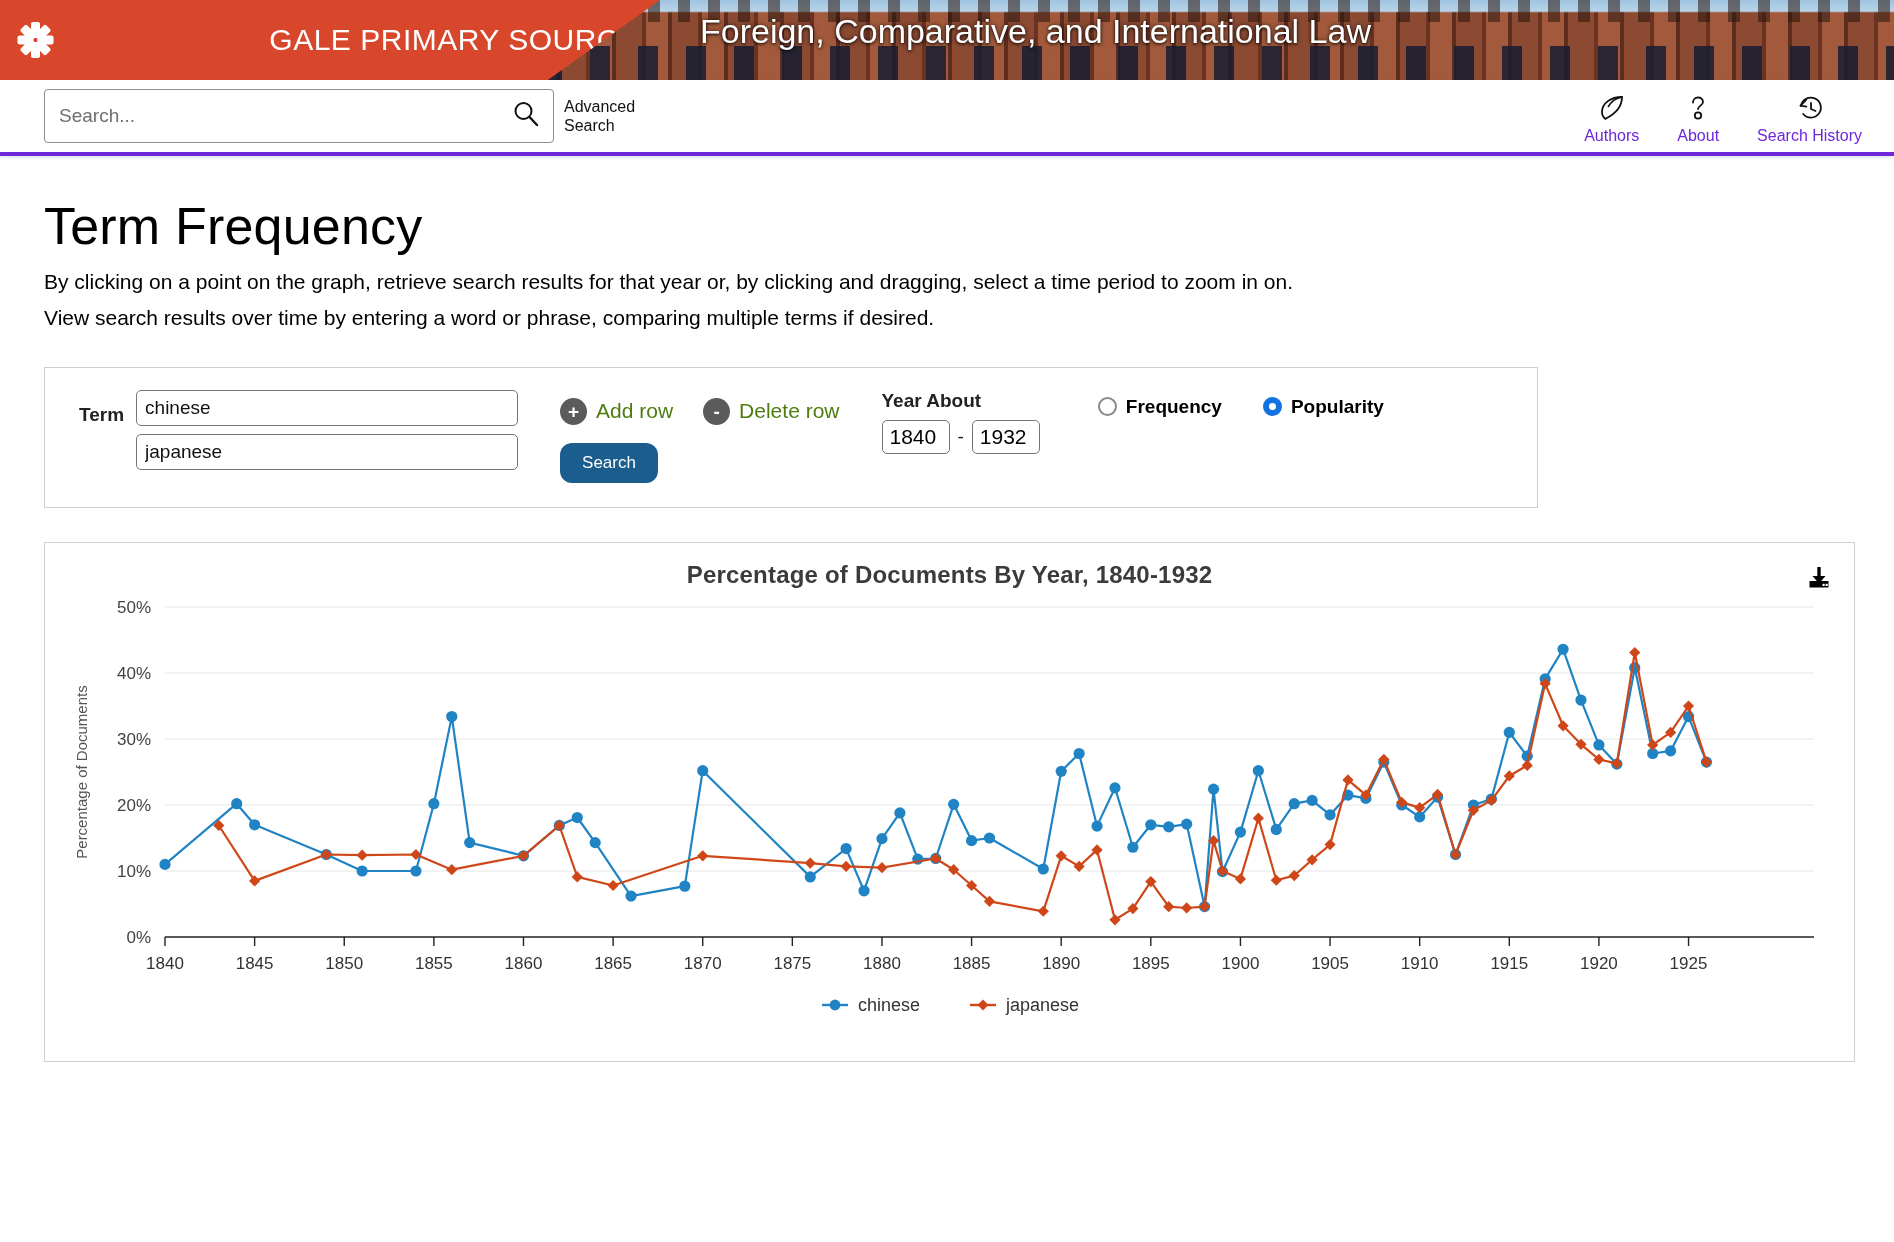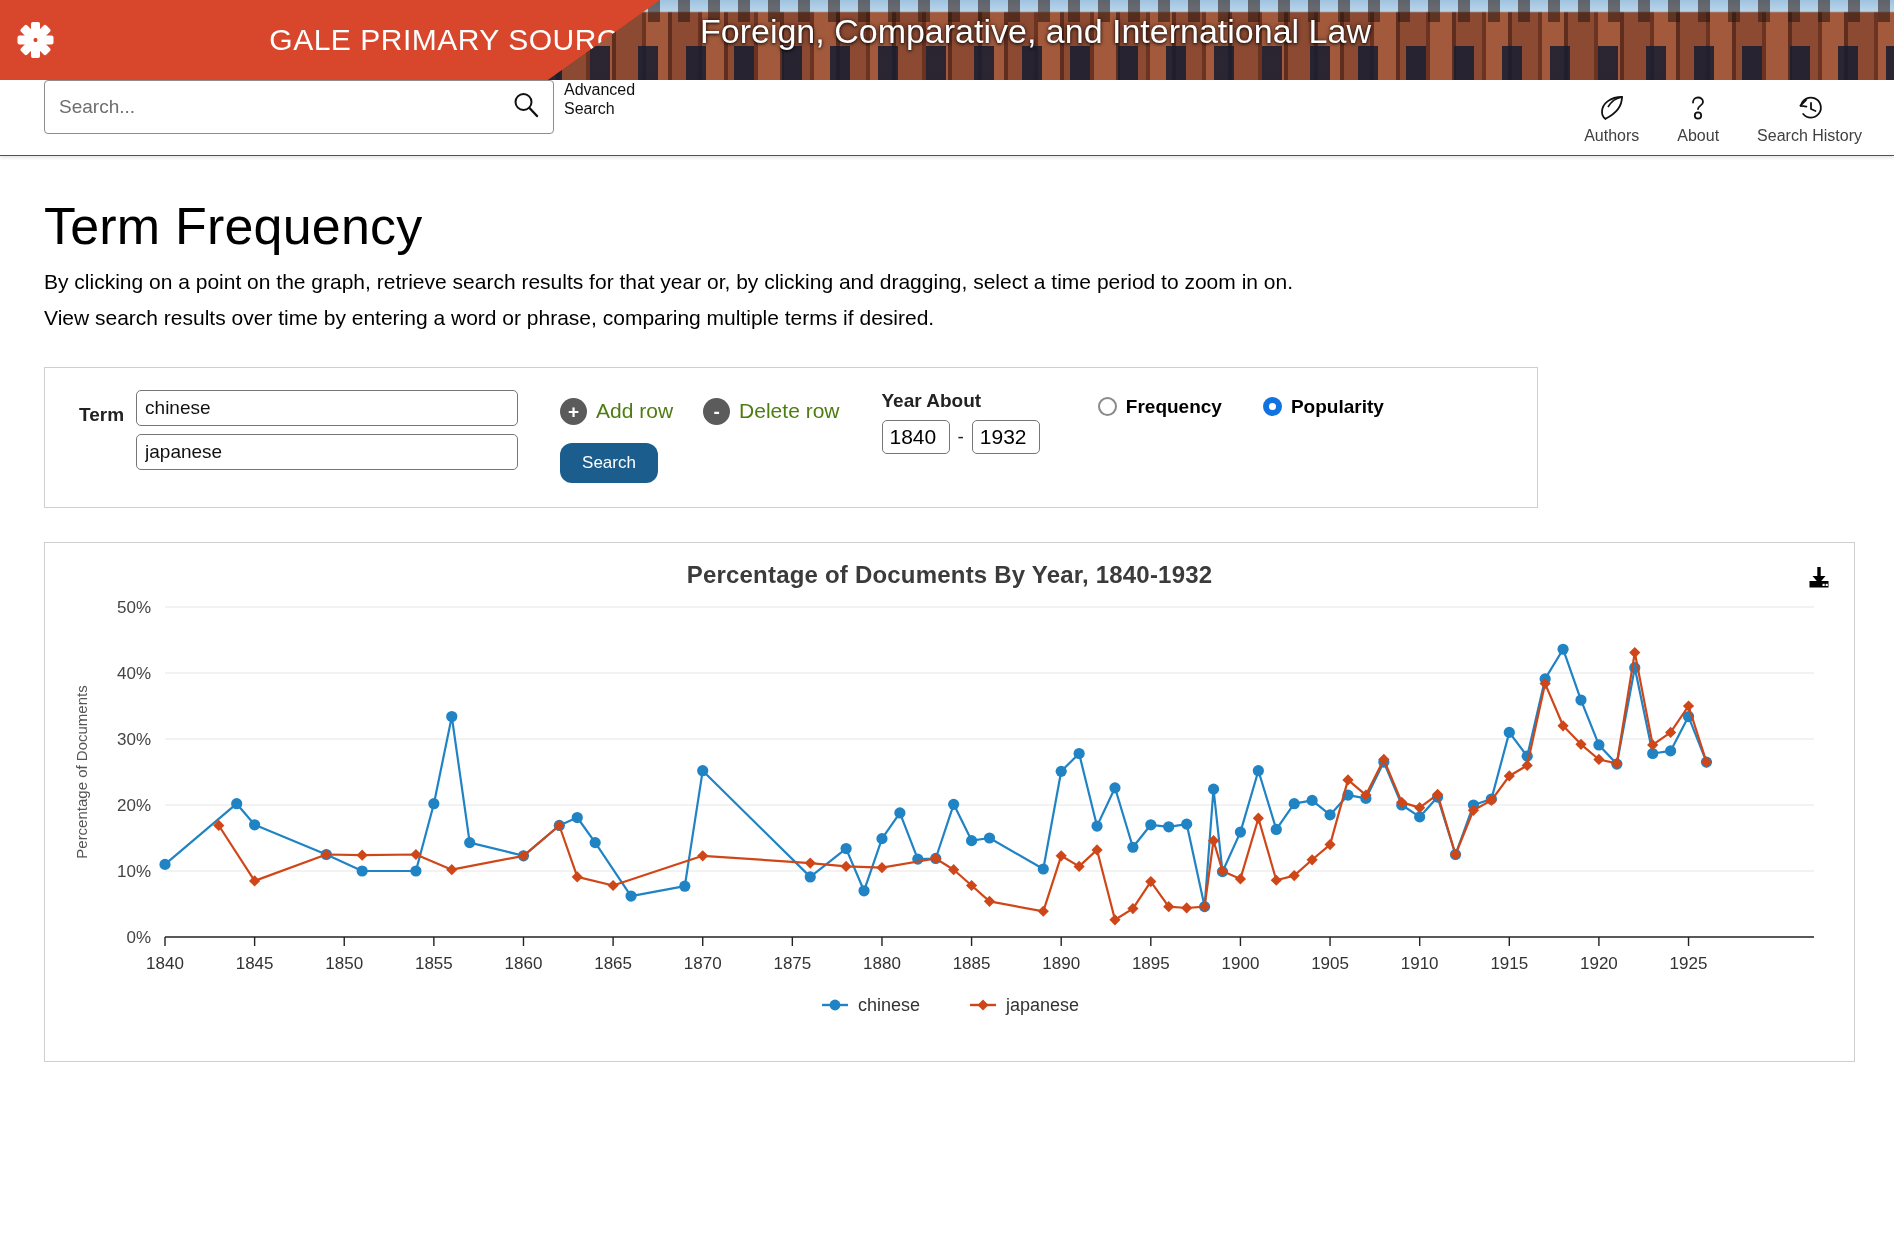--- a/index.html
+++ b/index.html
@@ -65,23 +65,23 @@
   .collection-title {
     position:absolute; left:700px; top:12px;
     color:#fff; font-size:34px; font-weight:400;
     white-space:nowrap;
     text-shadow: 0 0 5px rgba(0,0,0,.55), 0 1px 3px rgba(0,0,0,.8);
   }
 
   
   .searchbar {
     height:76px; width:100%; background:#fff;
-    border-bottom:1px solid #6d28d9;
+    border-bottom:4px solid #6d28d9;
     box-shadow:0 2px 3px rgba(0,0,0,.10);
-    display:flex; 
+    display:flex; align-items:center;
     position:relative;
   }
   .search-field {
     margin-left:44px; width:510px; height:54px;
     border:1px solid #8d8d8d; border-radius:4px;
     display:flex; align-items:center; padding:0 12px;
     background:#fff;
   }
   .search-field input {
     flex:1; border:none; outline:none; font-size:19px;
@@ -95,21 +95,21 @@
   }
   .top-tools {
     position:absolute; right:32px; top:0; height:76px;
     display:flex; align-items:center; gap:38px;
   }
   .tool {
     display:flex; flex-direction:column; align-items:center;
     cursor:pointer; width:auto;
   }
   .tool .glyph { height:34px; display:flex; align-items:center; justify-content:center;}
-  .tool .lbl { font-size:16px; color:#404040; margin-top:2px; }
+  .tool .lbl { font-size:16px; color:#6d28d9; margin-top:2px; }
 
   
   .page { padding:0 44px; }
   h1.page-title {
     font-size:52px; font-weight:400; margin:40px 0 12px 0; color:#000;
     letter-spacing:.2px;
   }
   .lede { font-size:21px; color:#000; margin:0 0 8px 0; line-height:1.35; }
 
   

